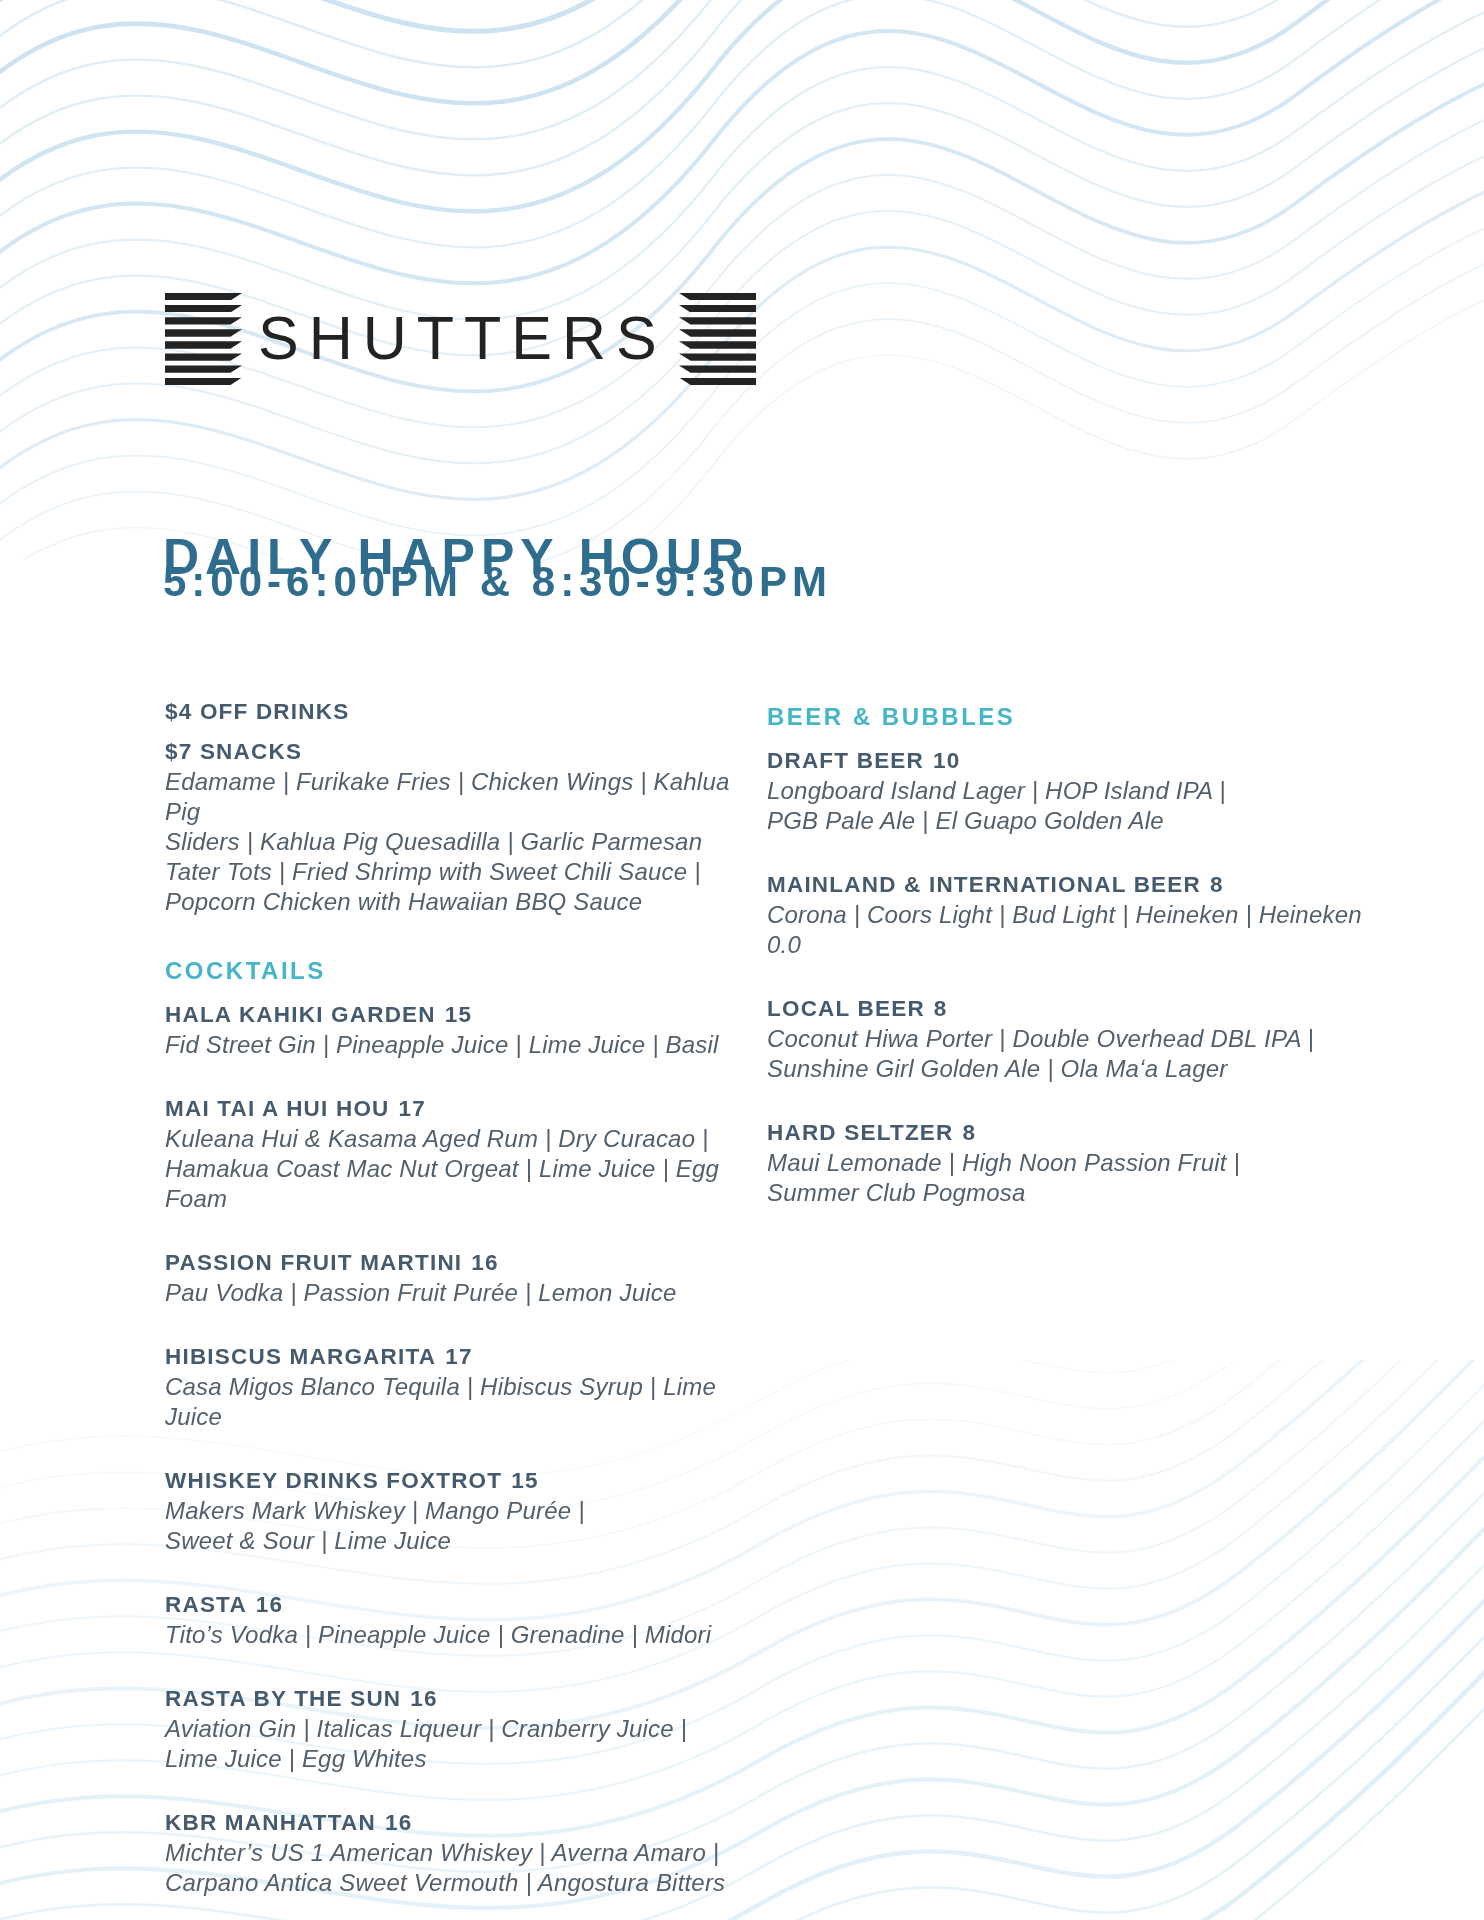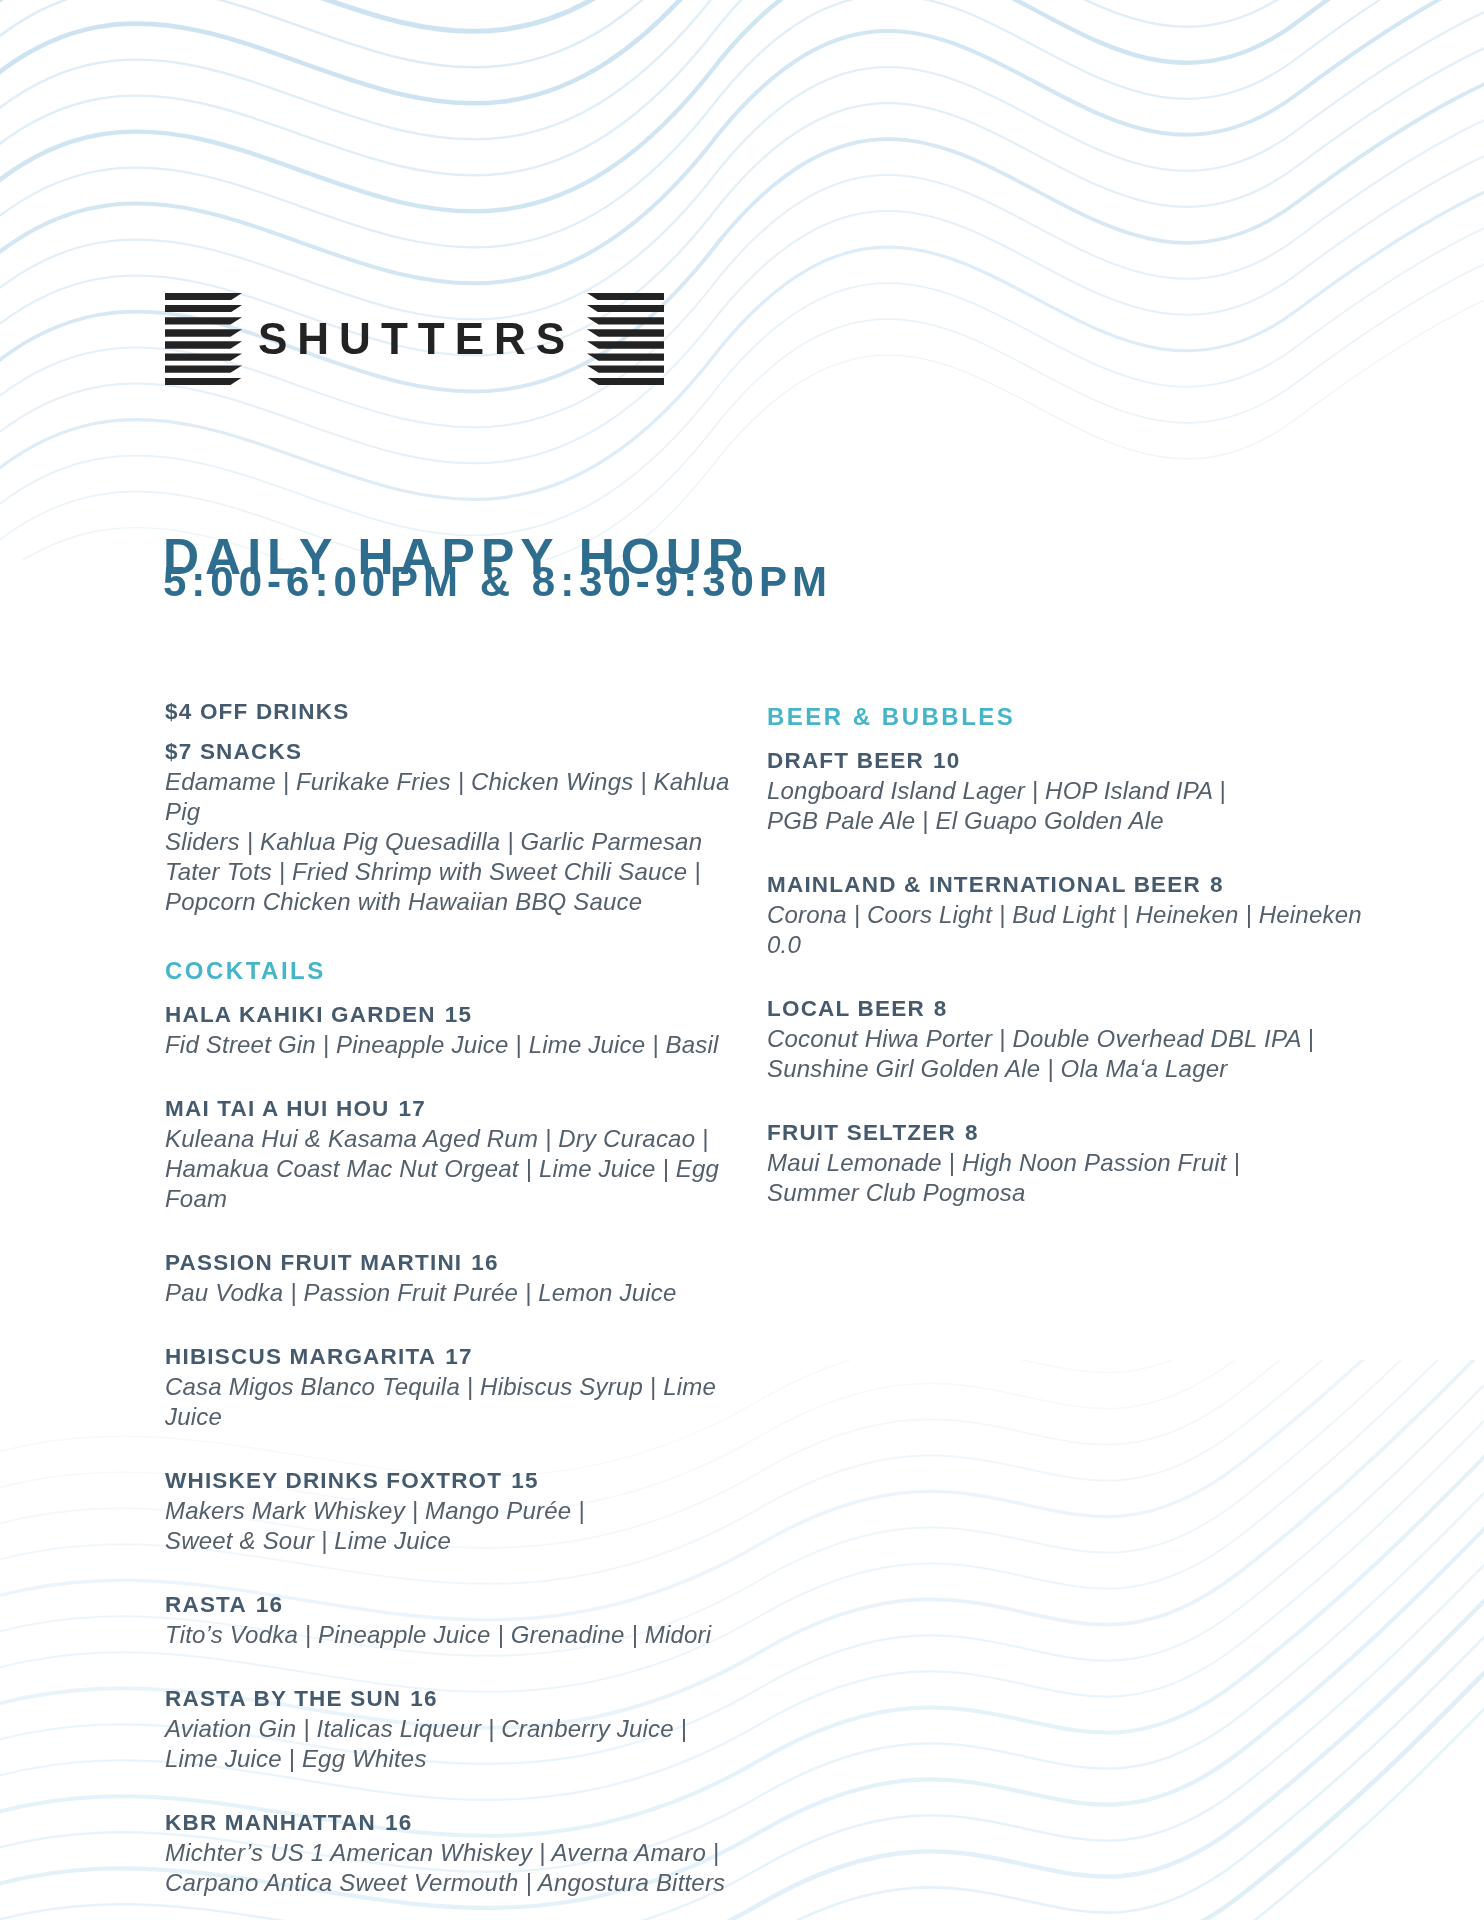--- a/index.html
+++ b/index.html
@@ -22,21 +22,21 @@
   }
   .shutter-icon{display:flex;flex-direction:column;}
   .shutter-icon i{
     display:block;width:77px;height:7.4px;margin-bottom:4.7px;
     background:#232323;
     clip-path:polygon(0 0,100% 0,85% 100%,0 100%);
   }
   .shutter-icon i:last-child{margin-bottom:0;}
   .shutter-icon.right{transform:scaleX(-1);}
   .logo-text{
-    font-size:44px;font-weight:700;letter-spacing:10px;
+    font-size:61px;font-weight:400;letter-spacing:10px;
     color:#232323;margin:0 12px 0 16px;line-height:1;
   }
 
   
   .page-title{
     position:absolute;top:498px;left:163px;
     font-size:50px;font-weight:700;letter-spacing:6px;
     color:#2e6d8e;line-height:1;white-space:nowrap;
   }
   .page-subtitle{
@@ -255,21 +255,21 @@
     <div class="menu-item">
       <div class="item-name">
         <span>LOCAL BEER</span><span class="price">8</span>
       </div>
       <div class="item-desc">Coconut Hiwa Porter | Double Overhead DBL IPA |
 Sunshine Girl Golden Ale | Ola Maʻa Lager</div>
     </div>
 
     <div class="menu-item">
       <div class="item-name">
-        <span>FRUIT SELTZER</span><span class="price">8</span>
+        <span>HARD SELTZER</span><span class="price">8</span>
       </div>
       <div class="item-desc">Maui Lemonade  | High Noon Passion Fruit |
 Summer Club Pogmosa</div>
     </div>
 
   </section>
 
 </main>
 
 </body></html>

